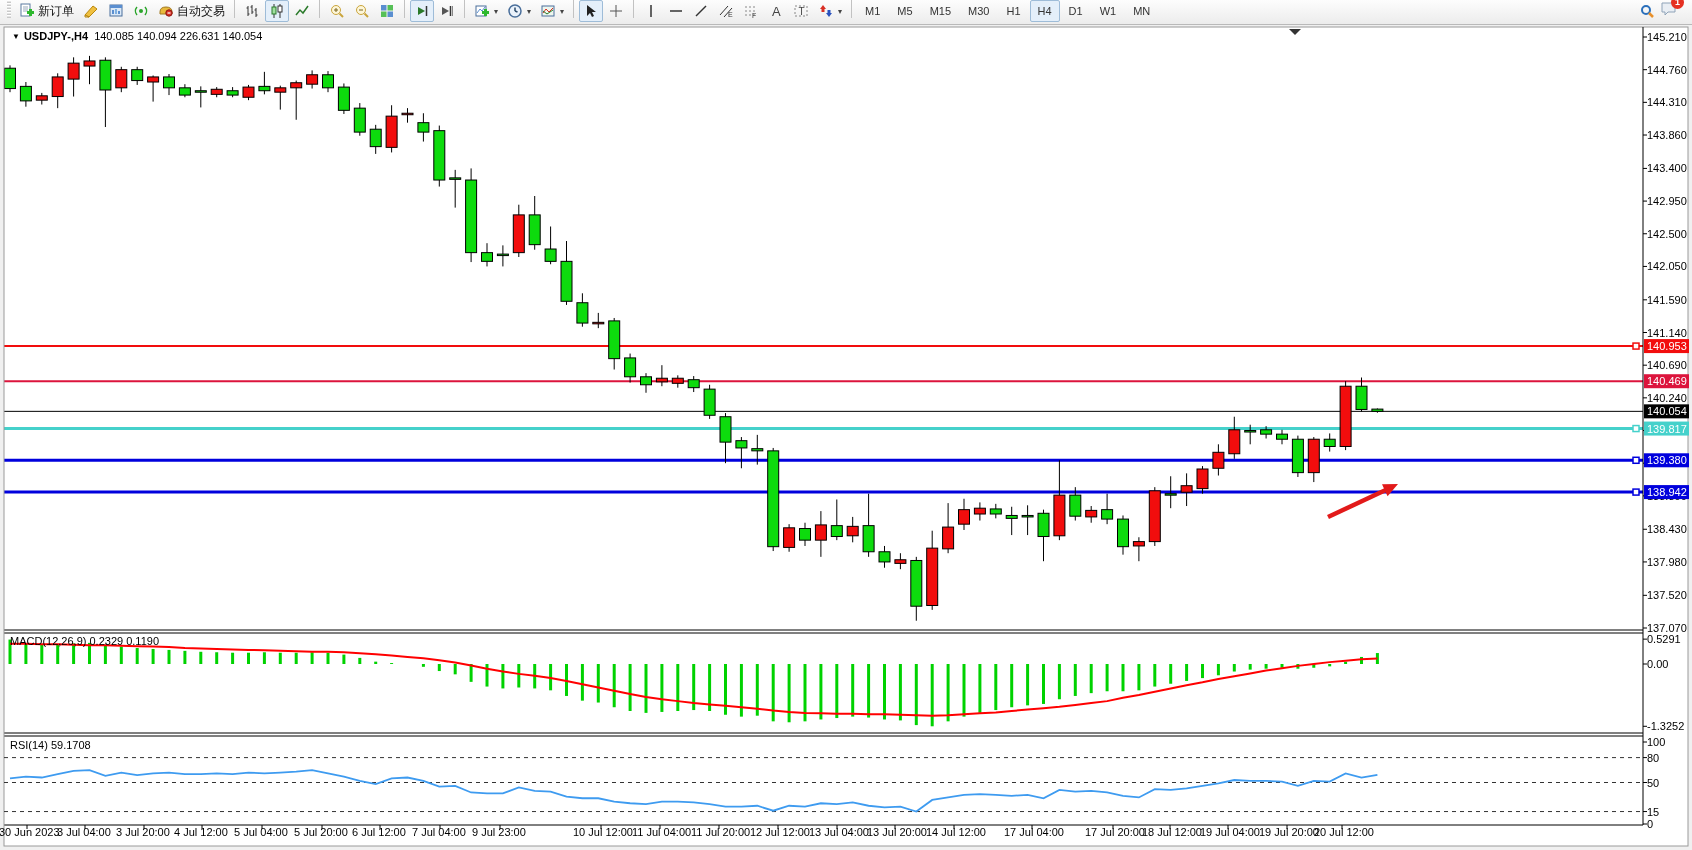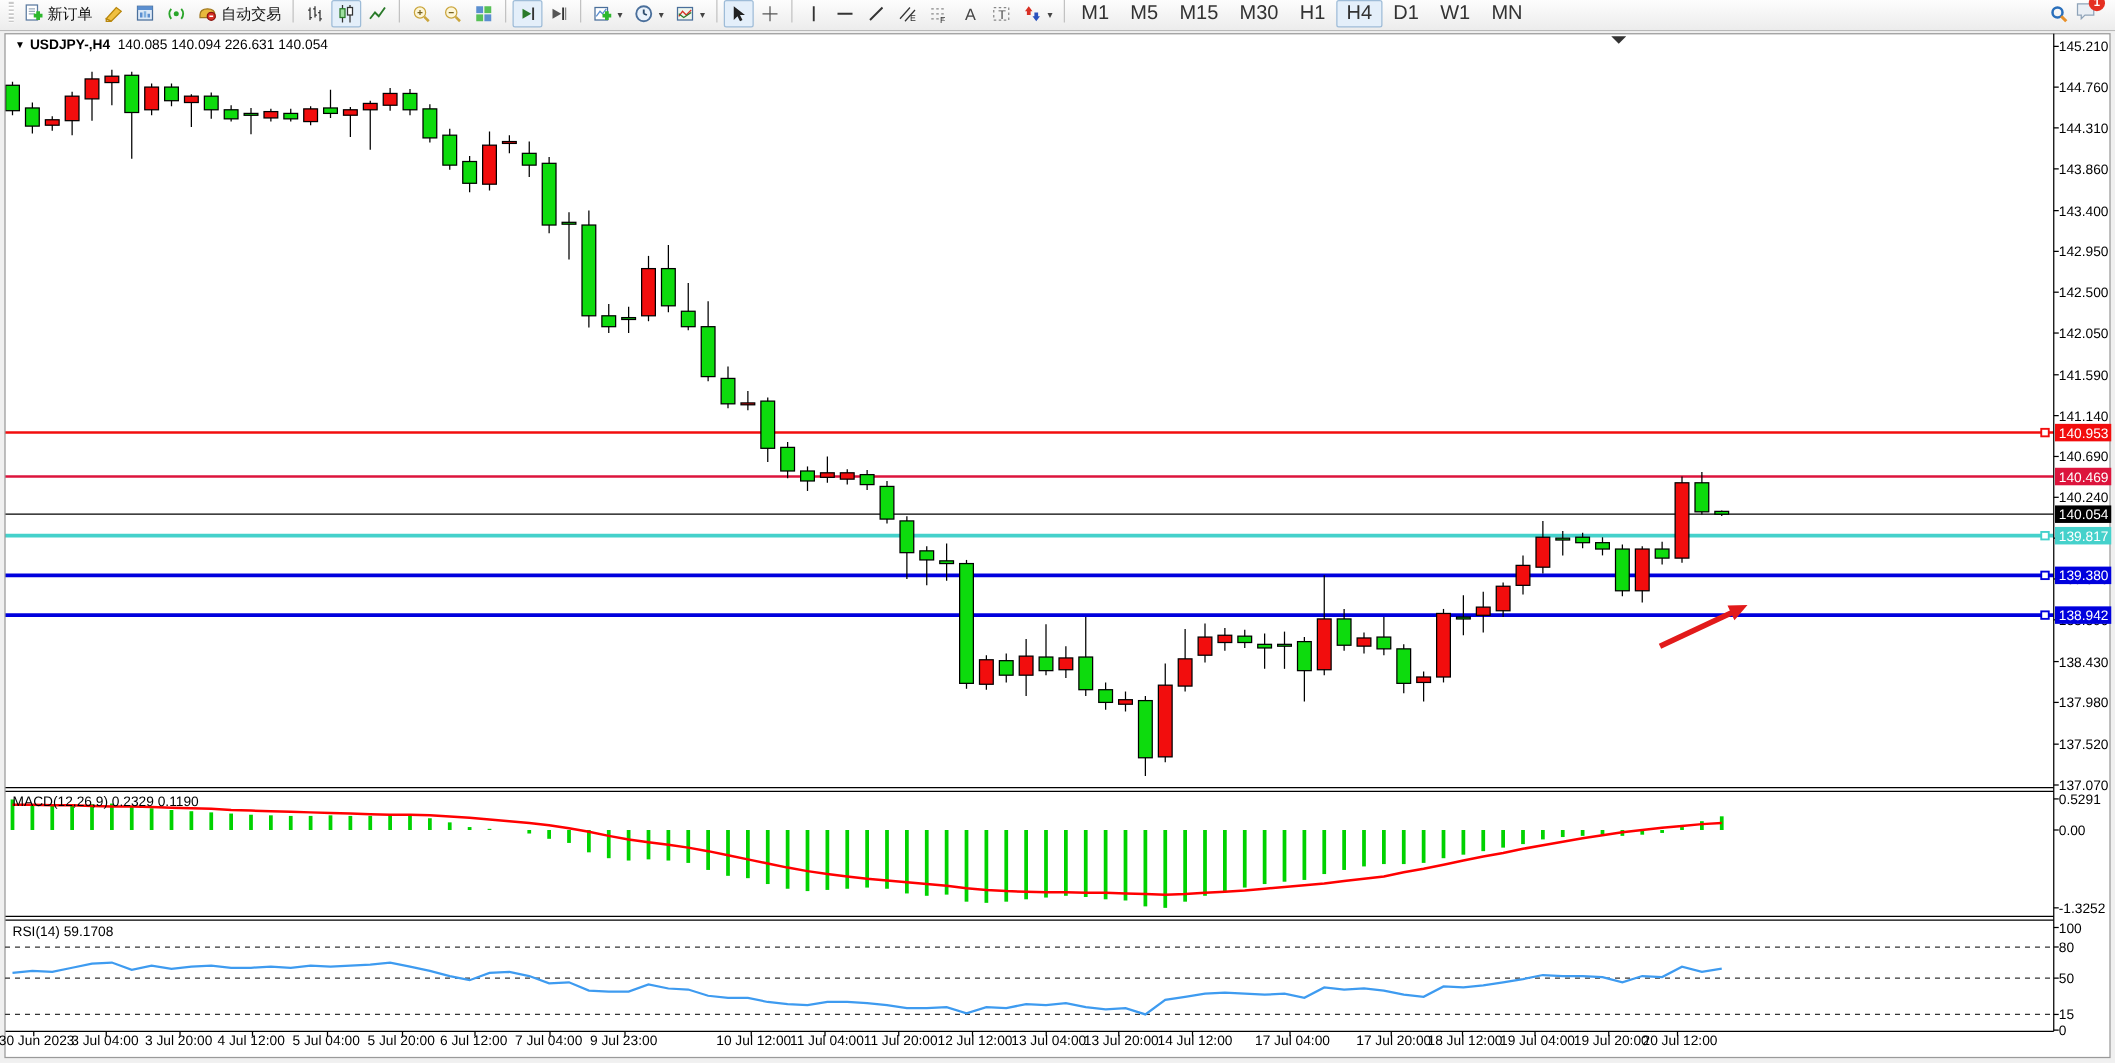--- a/index.html
+++ b/index.html
@@ -8,21 +8,21 @@
   .toolbar{position:absolute;left:0;top:0;width:1692px;height:25px;
     background:linear-gradient(#fdfdfd,#ececec);border-bottom:1px solid #b9b9b9;
     display:flex;align-items:flex-start;padding:0 4px;box-sizing:border-box;gap:1px;}
   .tbsep{width:1px;height:18px;background:#c2c2c2;margin:0 4px;flex:none;}
   .grip{width:4px;height:18px;margin:0 3px;flex:none;
     background:repeating-linear-gradient(#fff,#fff 1px,#c9c9c9 2px,#c9c9c9 3px);}
   .tbtn{display:flex;align-items:center;gap:3px;height:22px;padding:0 3px;border:1px solid transparent;
     background:transparent;font-size:12px;color:#222;flex:none;cursor:default;border-radius:2px;}
   .tbtn.pressed{background:#e4effa;border:1px solid #9ebcd8;}
   .tbtn .caret{font-size:8px;color:#444;margin-left:1px;}
-  .tflabel{font-size:16px;color:#333;padding:0 4px;}
+  .tflabel{font-size:11px;color:#333;padding:0 4px;}
   .tbtn.tf{min-width:24px;justify-content:center;}
   .cn{font-size:12px;color:#111;}
   .spacer{flex:1;}
   .badge{position:absolute;top:-4px;right:-6px;background:#e53022;color:#fff;border-radius:50%;
     width:13px;height:13px;font-size:9px;line-height:13px;text-align:center;font-weight:bold;}
   .chatwrap{position:relative;flex:none;margin-right:10px;}
   
   .chartwin{position:absolute;left:0;top:25px;width:1692px;height:825px;background:#f0f0f0;}
   svg.plot{position:absolute;left:0;top:0;}
   .title-overlay{position:absolute;left:12px;top:5px;font-size:11px;color:#000;white-space:nowrap;}

